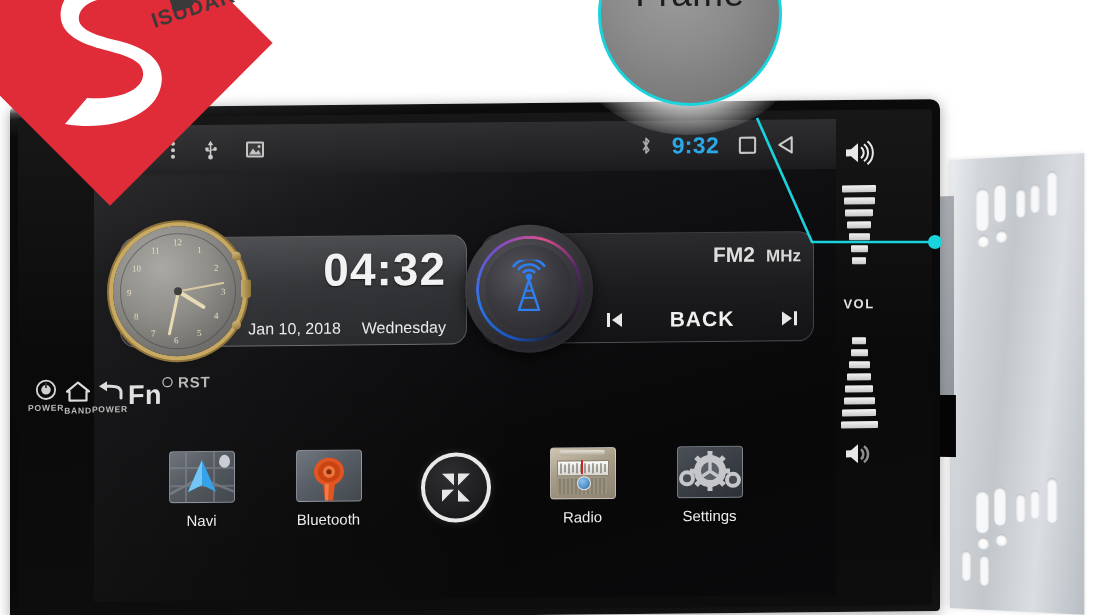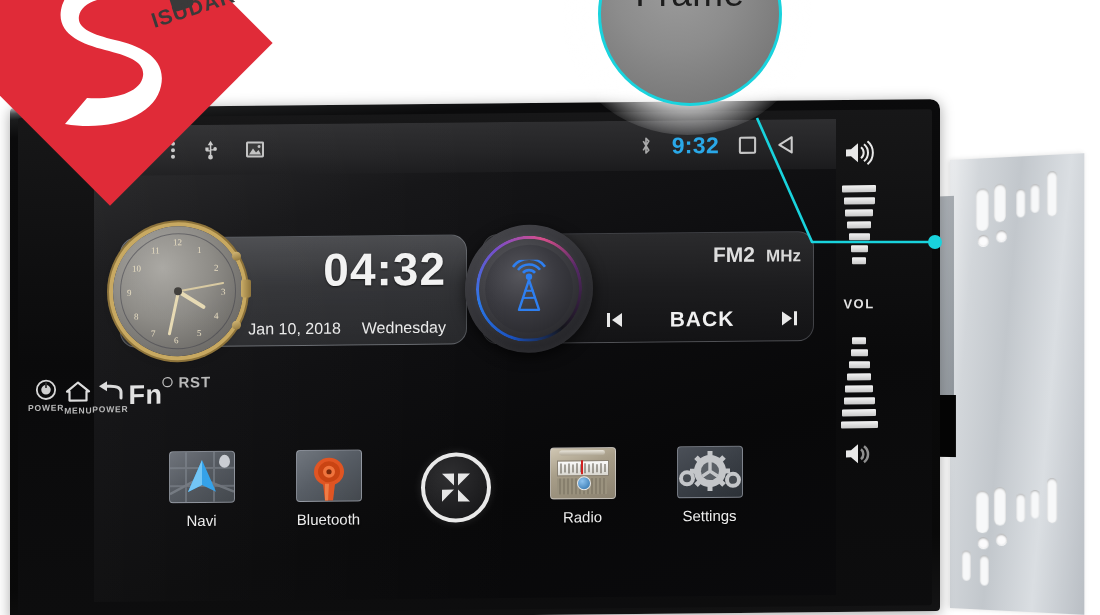--- a/index.html
+++ b/index.html
@@ -531,21 +531,21 @@
           <circle cx="12" cy="12" r="5.2" fill="#cfcfcf"></circle>
           <rect x="11" y="4" width="2" height="6" fill="#3a3a3a"></rect>
         </svg>
         <span class="hkey-label">POWER</span>
       </div>
 
       <div class="hkey" style="margin-top:66px;">
         <svg width="26" height="24" viewBox="0 0 26 24">
           <path d="M13 3 L24 12 L21.5 12 L21.5 21 L4.5 21 L4.5 12 L2 12 Z" fill="none" stroke="#dcdcdc" stroke-width="2.2" stroke-linejoin="round"></path>
         </svg>
-        <span class="hkey-label">MENU</span>
+        <span class="hkey-label">BAND</span>
       </div>
 
       <div class="hkey" style="margin-top:66px;">
         <svg width="28" height="22" viewBox="0 0 28 22">
           <path d="M25 18 L25 12 C25 7 20 6 14 6 L7 6" fill="none" stroke="#dcdcdc" stroke-width="3" stroke-linecap="round"></path>
           <path d="M11 1 L3 6 L11 11 Z" fill="#dcdcdc"></path>
         </svg>
         <span class="hkey-label">POWER</span>
       </div>
 

